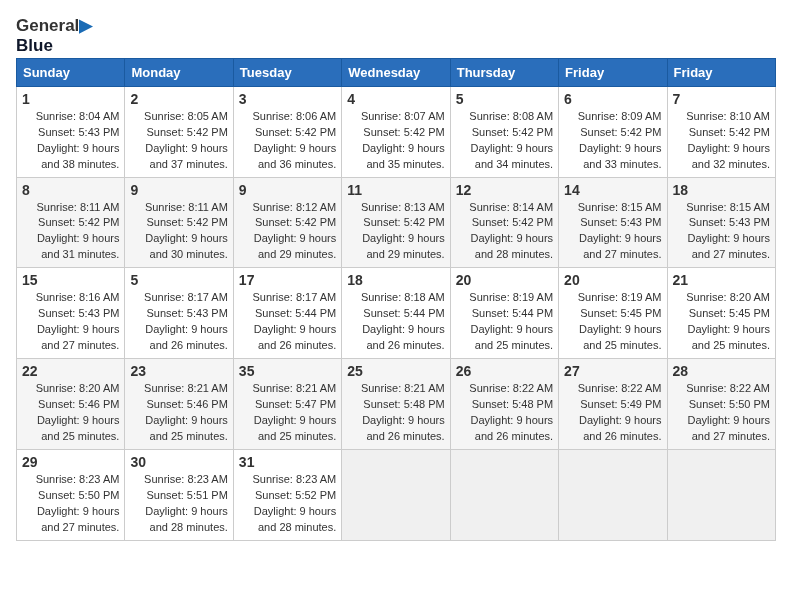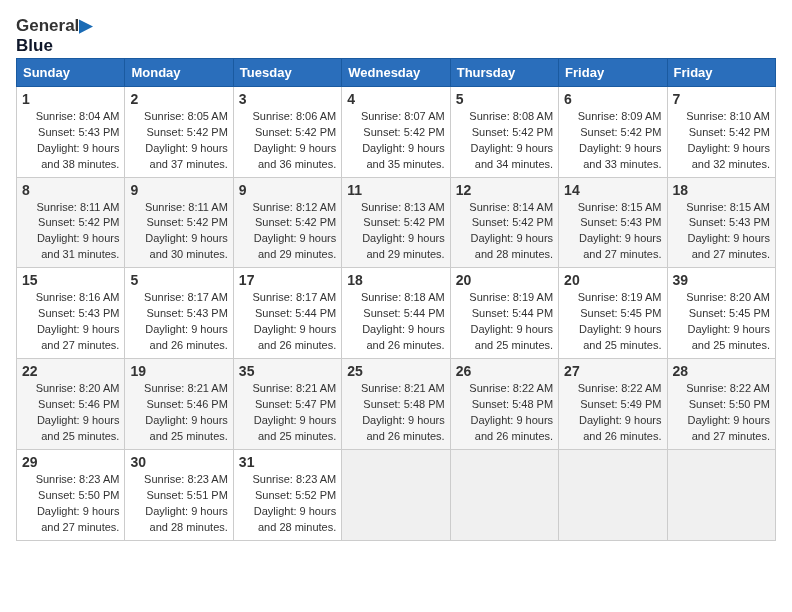--- a/index.html
+++ b/index.html
@@ -182,31 +182,31 @@
       </td>
         <td>
         <div class="day-num">20</div>
         <div class="day-info">Sunrise: 8:19 AM<br>Sunset: 5:44 PM<br>Daylight: 9 hours and 25 minutes.</div>
       </td>
         <td>
         <div class="day-num">20</div>
         <div class="day-info">Sunrise: 8:19 AM<br>Sunset: 5:45 PM<br>Daylight: 9 hours and 25 minutes.</div>
       </td>
         <td>
-        <div class="day-num">39</div>
+        <div class="day-num">21</div>
         <div class="day-info">Sunrise: 8:20 AM<br>Sunset: 5:45 PM<br>Daylight: 9 hours and 25 minutes.</div>
       </td>
       </tr>
       <tr>
         <td>
         <div class="day-num">22</div>
         <div class="day-info">Sunrise: 8:20 AM<br>Sunset: 5:46 PM<br>Daylight: 9 hours and 25 minutes.</div>
       </td>
         <td>
-        <div class="day-num">19</div>
+        <div class="day-num">23</div>
         <div class="day-info">Sunrise: 8:21 AM<br>Sunset: 5:46 PM<br>Daylight: 9 hours and 25 minutes.</div>
       </td>
         <td>
         <div class="day-num">35</div>
         <div class="day-info">Sunrise: 8:21 AM<br>Sunset: 5:47 PM<br>Daylight: 9 hours and 25 minutes.</div>
       </td>
         <td>
         <div class="day-num">25</div>
         <div class="day-info">Sunrise: 8:21 AM<br>Sunset: 5:48 PM<br>Daylight: 9 hours and 26 minutes.</div>
       </td>

